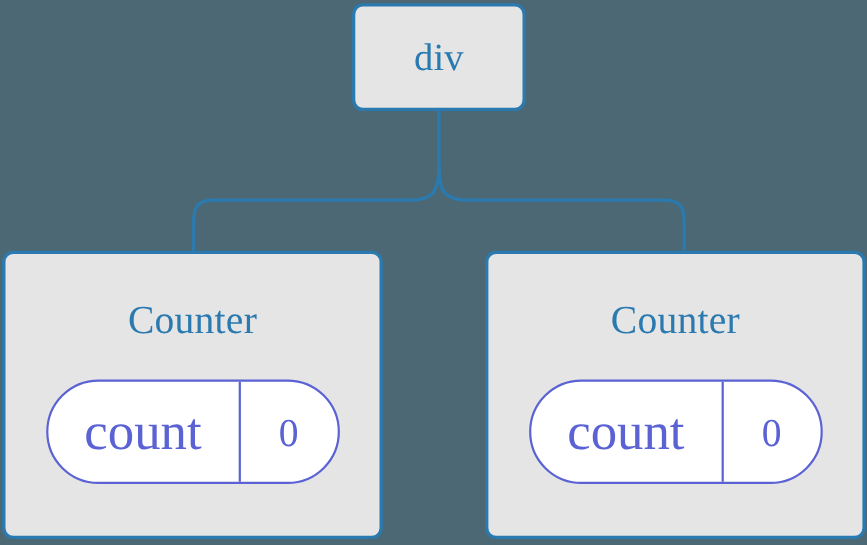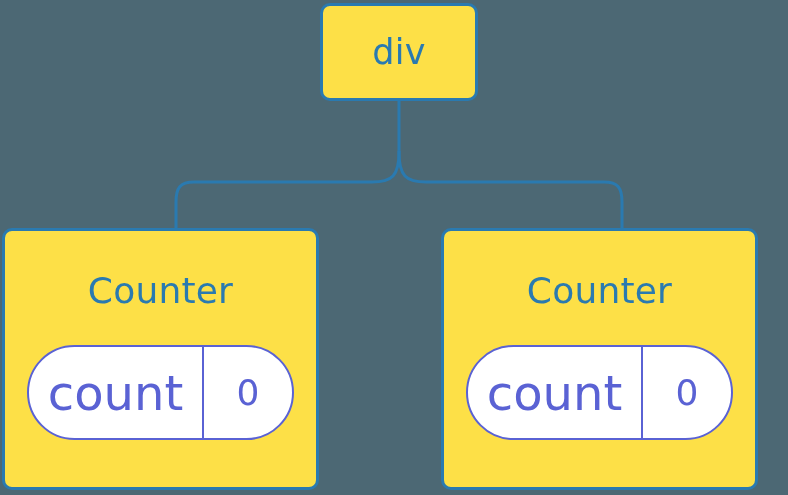--- a/index.html
+++ b/index.html
@@ -18,46 +18,47 @@
   #edges {
     position: absolute;
     left: 0;
     top: 0;
     width: 788px;
     height: 495px;
     pointer-events: none;
   }
   .node {
     position: absolute;
-    background: #fde047;
+    background: #e5e5e5;
     border: 3px solid #2a7ab0;
     border-radius: 10px;
     box-sizing: border-box;
     display: flex;
     flex-direction: column;
     align-items: center;
+    font-family: Liberation Serif, serif;
   }
   
   .node-root {
     left: 320px;
     top: 3px;
     width: 158px;
     height: 98px;
     justify-content: center;
   }
   .node-root .node-title {
     font-size: 35px;
     color: #2a7ab0;
     line-height: 1;
     letter-spacing: 0.2px;
   }
   
   .node-child {
     top: 228px;
-    width: 317px;
+    width: 346px;
     height: 262px;
     padding-top: 42px;
   }
   .node-child-left  { left: 2px; }
   .node-child-right { left: 441px; }
 
   .node-child .node-title {
     font-size: 36px;
     color: #2a7ab0;
     line-height: 1;

